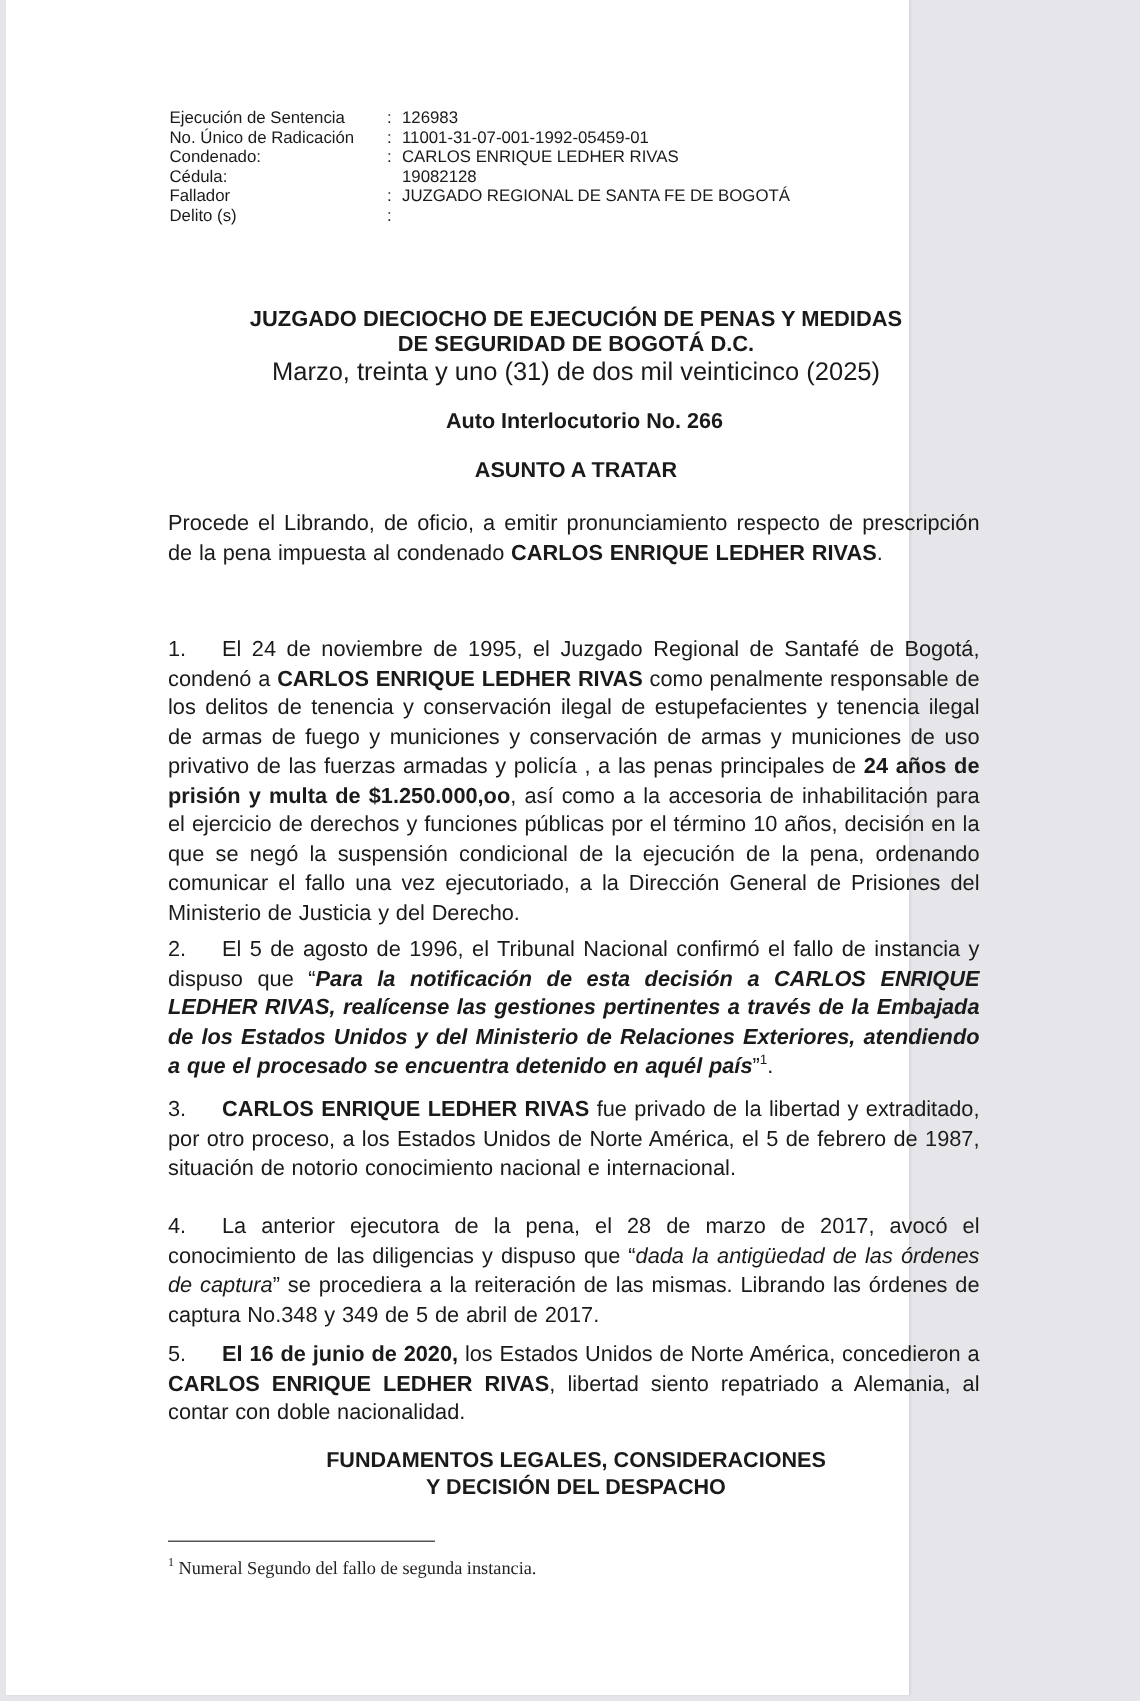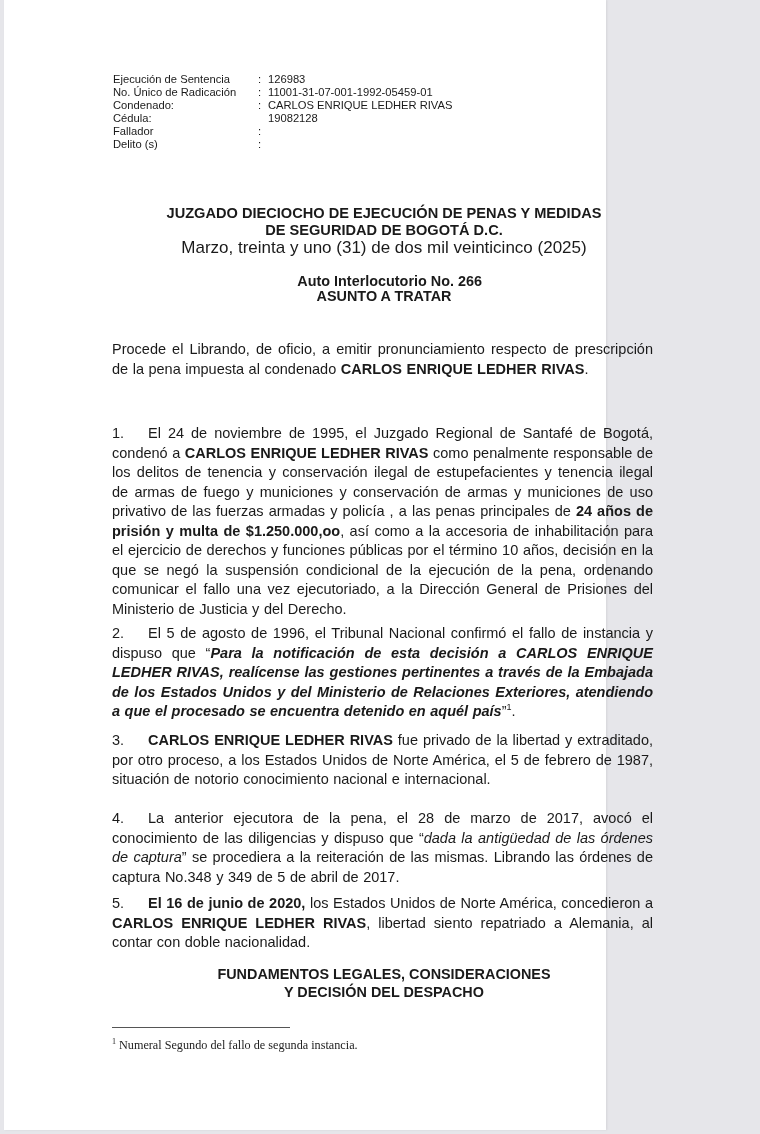--- a/index.html
+++ b/index.html
@@ -29,21 +29,21 @@
   .center-block {
     position: absolute; left: 106px; width: 548px; text-align: center;
   }
   .court-title { top: 205px; font-weight: bold; font-size: 14.6px; line-height: 17px; }
   .court-date { top: 239px; font-size: 17px; line-height: 17px; }
   .auto-line {
     position: absolute; top: 273px; right: 124px;
     font-weight: bold; font-size: 14.4px; line-height: 17px;
   }
   .section-head { font-weight: bold; font-size: 14.4px; line-height: 17px; }
-  .asunto { top: 288px; }
+  .asunto { top: 306px; }
   .antecedentes { top: 391px; }
   .fundamentos { top: 965px; line-height: 18px; }
 
   .para {
     position: absolute; left: 108px; width: 541px;
     font-size: 14.5px; line-height: 19.5px;
     text-align: justify;
     word-spacing: 0.5px;
   }
   .para b { font-weight: bold; }
@@ -91,20 +91,21 @@
       <span class="hvalue">CARLOS ENRIQUE LEDHER RIVAS</span>
     </div>
     <div class="hrow">
       <span class="hlabel">Cédula:</span>
       <span class="hcolon"></span>
       <span class="hvalue">19082128</span>
     </div>
     <div class="hrow">
       <span class="hlabel">Fallador</span>
       <span class="hcolon">:</span>
+      <span class="hvalue">JUZGADO REGIONAL DE SANTA FE DE BOGOTÁ</span>
     </div>
     <div class="hrow">
       <span class="hlabel">Delito (s)</span>
       <span class="hcolon">:</span>
     </div>
   </div>
 
   <div class="center-block court-title">
     <div>JUZGADO DIECIOCHO DE EJECUCIÓN DE PENAS Y MEDIDAS</div>
     <div>DE SEGURIDAD DE BOGOTÁ D.C.</div>

